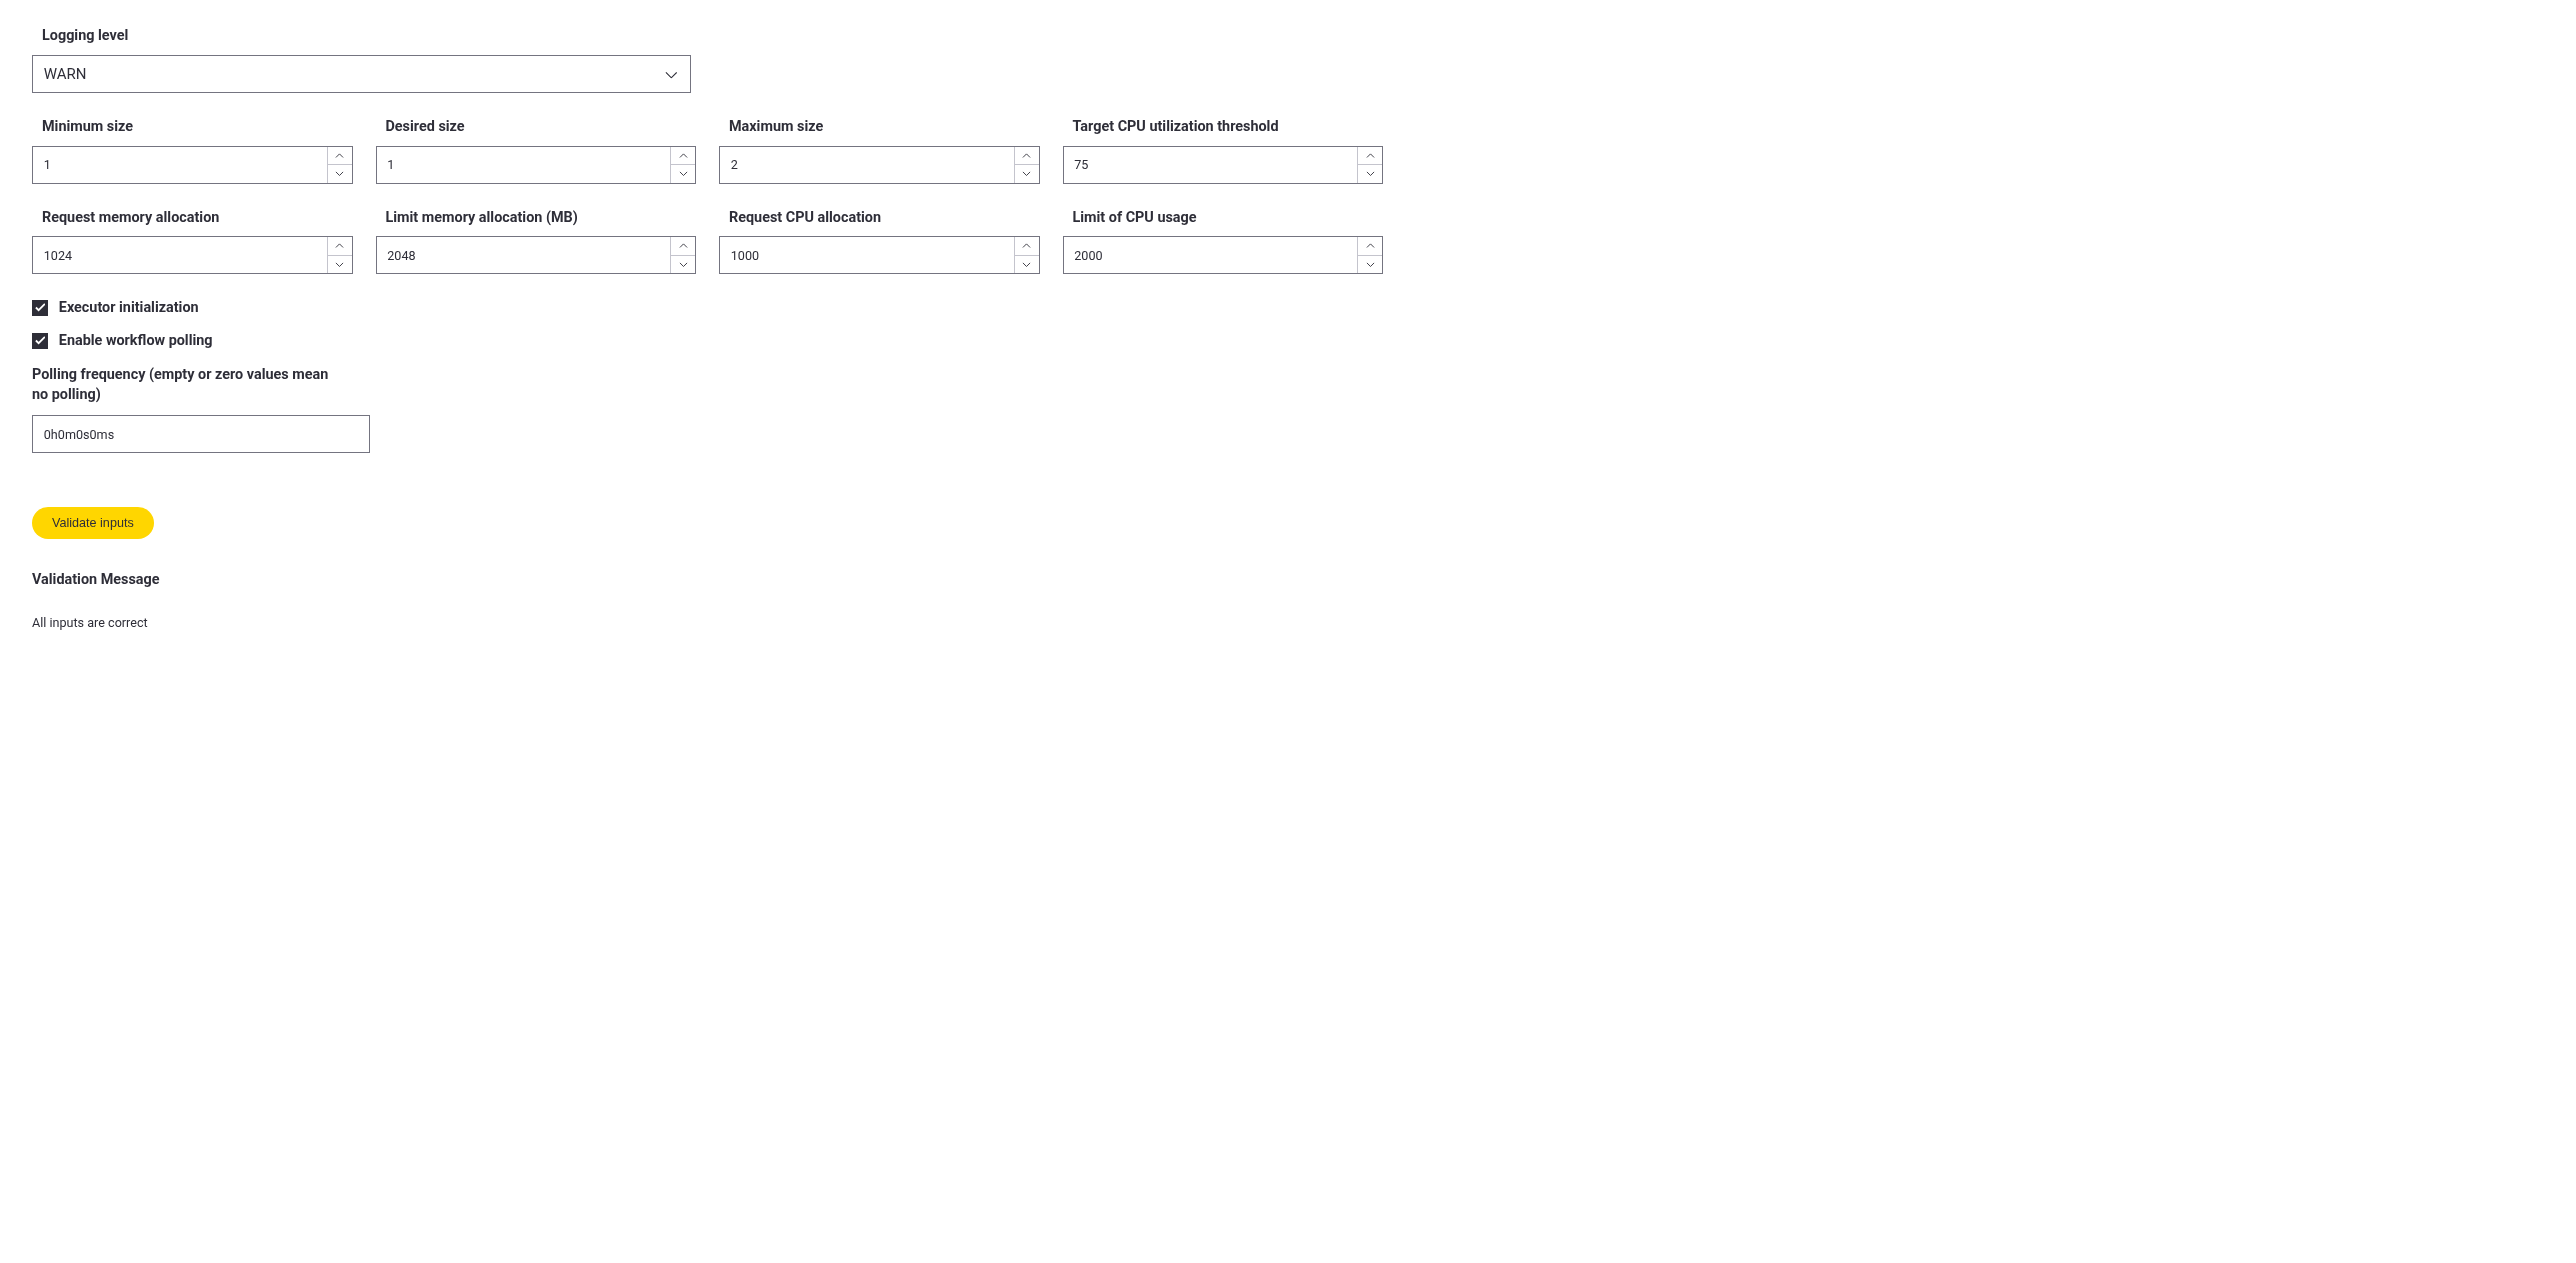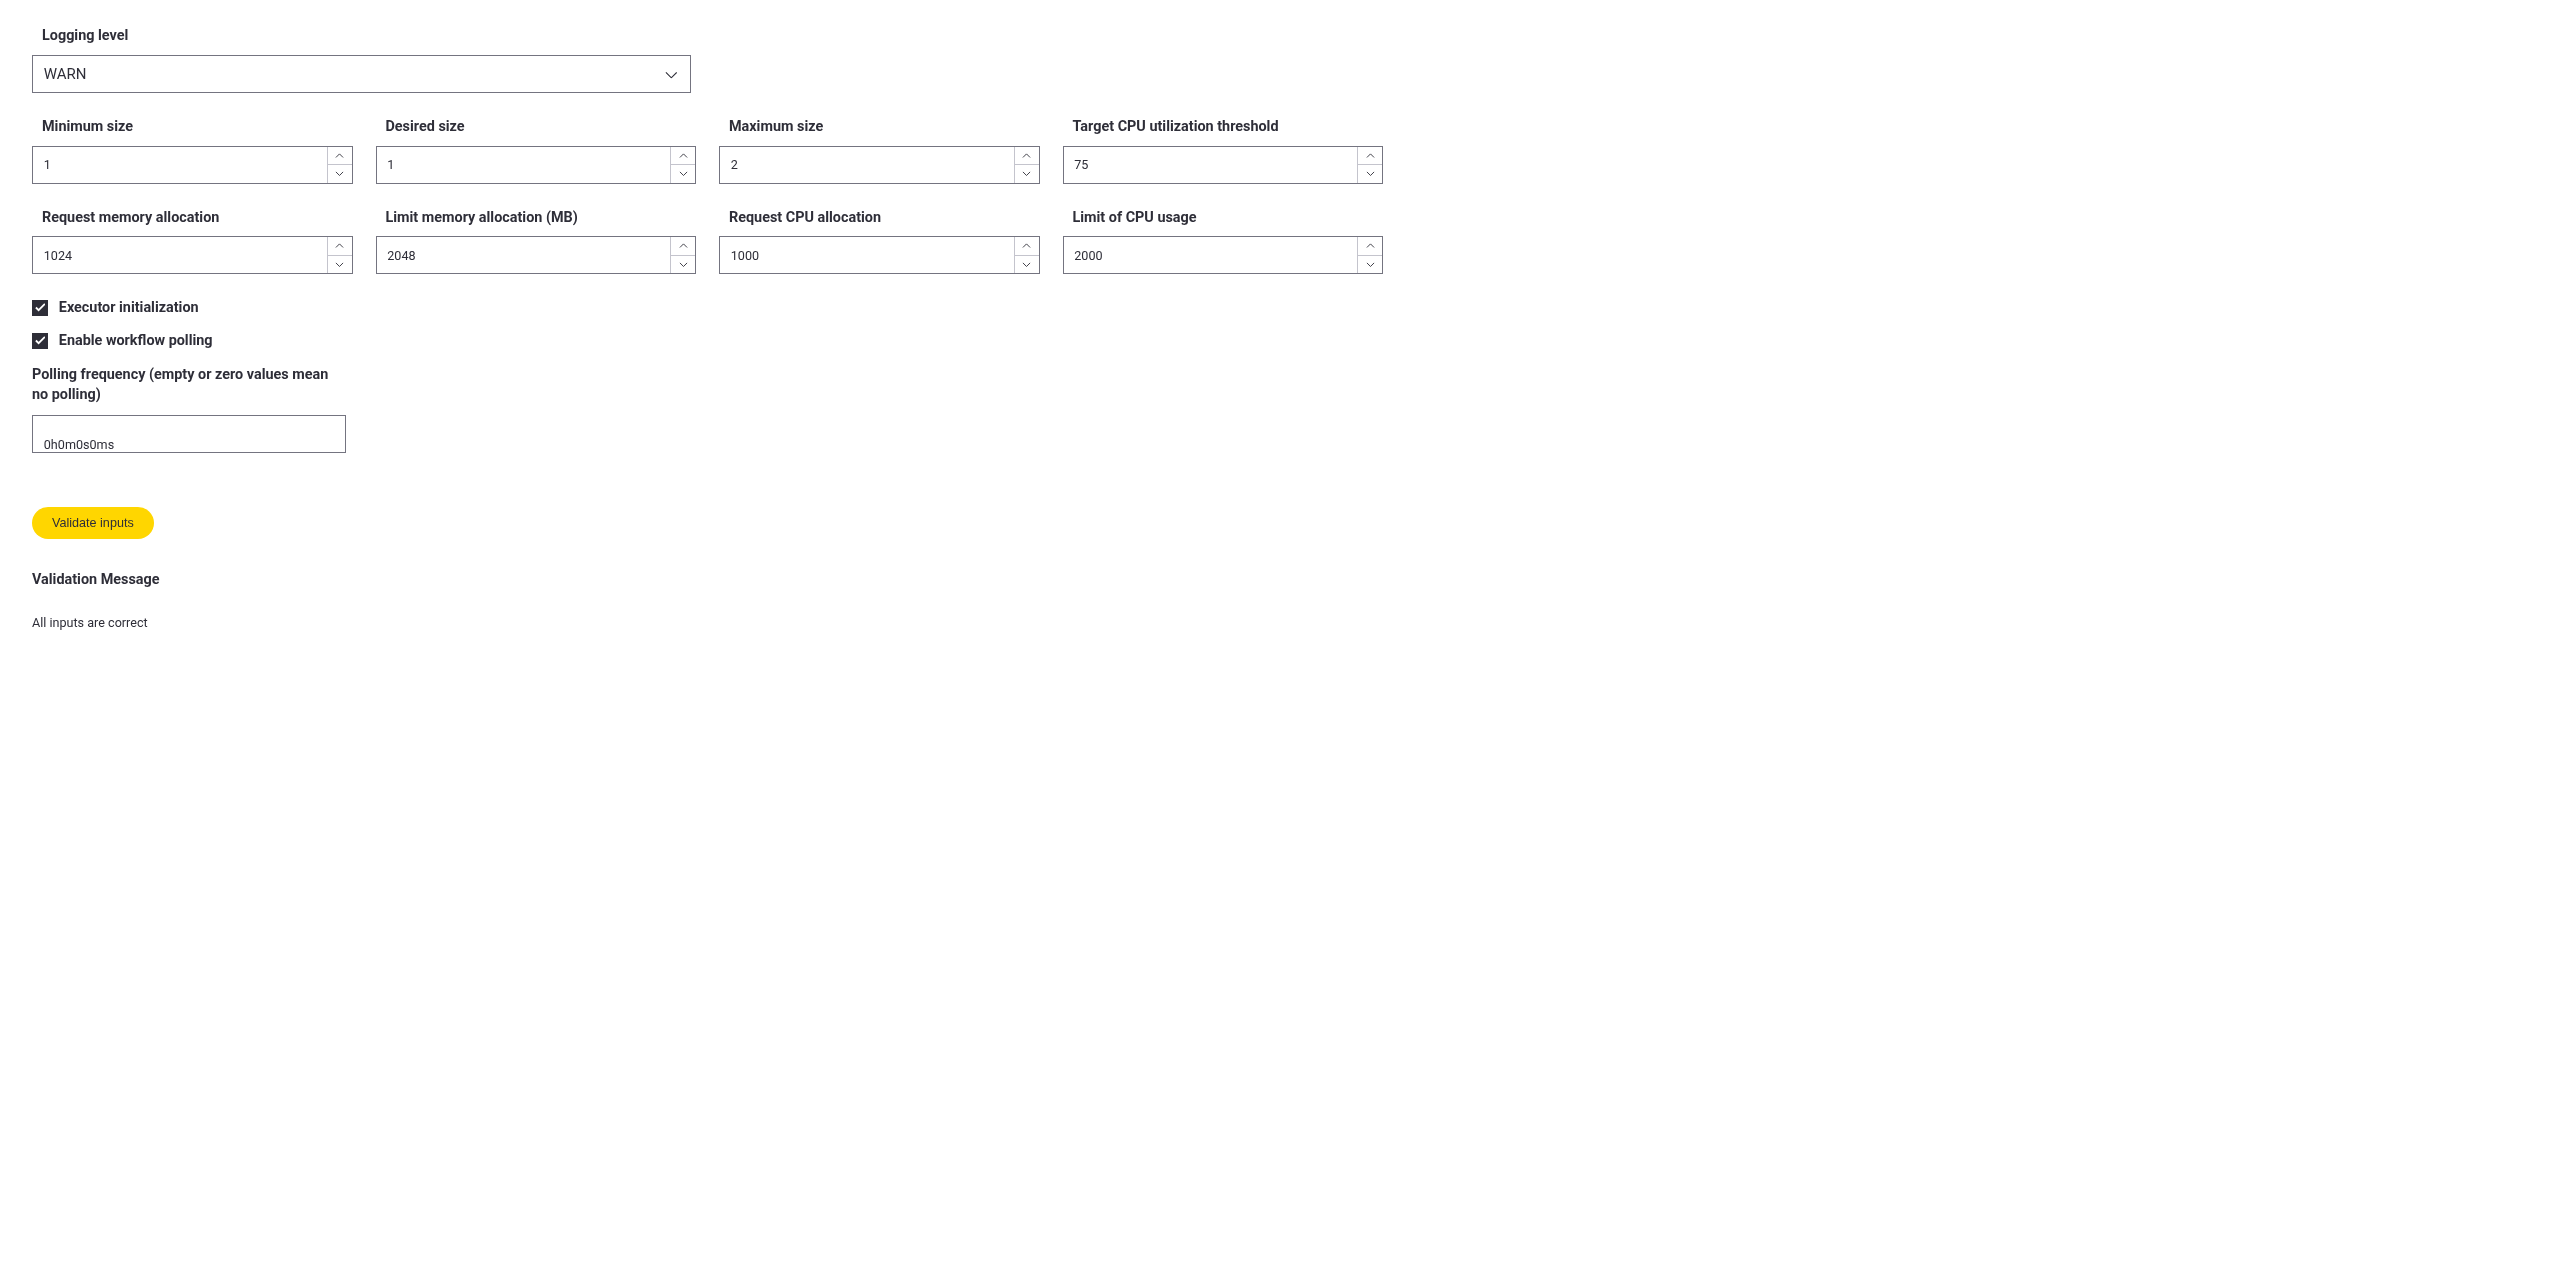--- a/index.html
+++ b/index.html
@@ -102,26 +102,26 @@
       justify-content: center;
       cursor: pointer;
     }
     .checkbox-label {
       font-size: 14.4px;
       font-weight: 700;
       color: #2e2e38;
       text-align: center;
     }
     .text-input {
-      width: 314px;
+      width: 338px;
       height: 38px;
       border: 0.9px solid #747480;
       background: #fff;
       display: flex;
-      align-items: flex-end;
+      align-items: center;
       padding: 0 10.8px;
       font-size: 12.6px;
     }
     .polling-label {
       font-size: 14.4px;
       font-weight: 700;
       color: #2e2e38;
       margin-bottom: 10.8px;
       max-width: 305px;
       line-height: 1.35;

